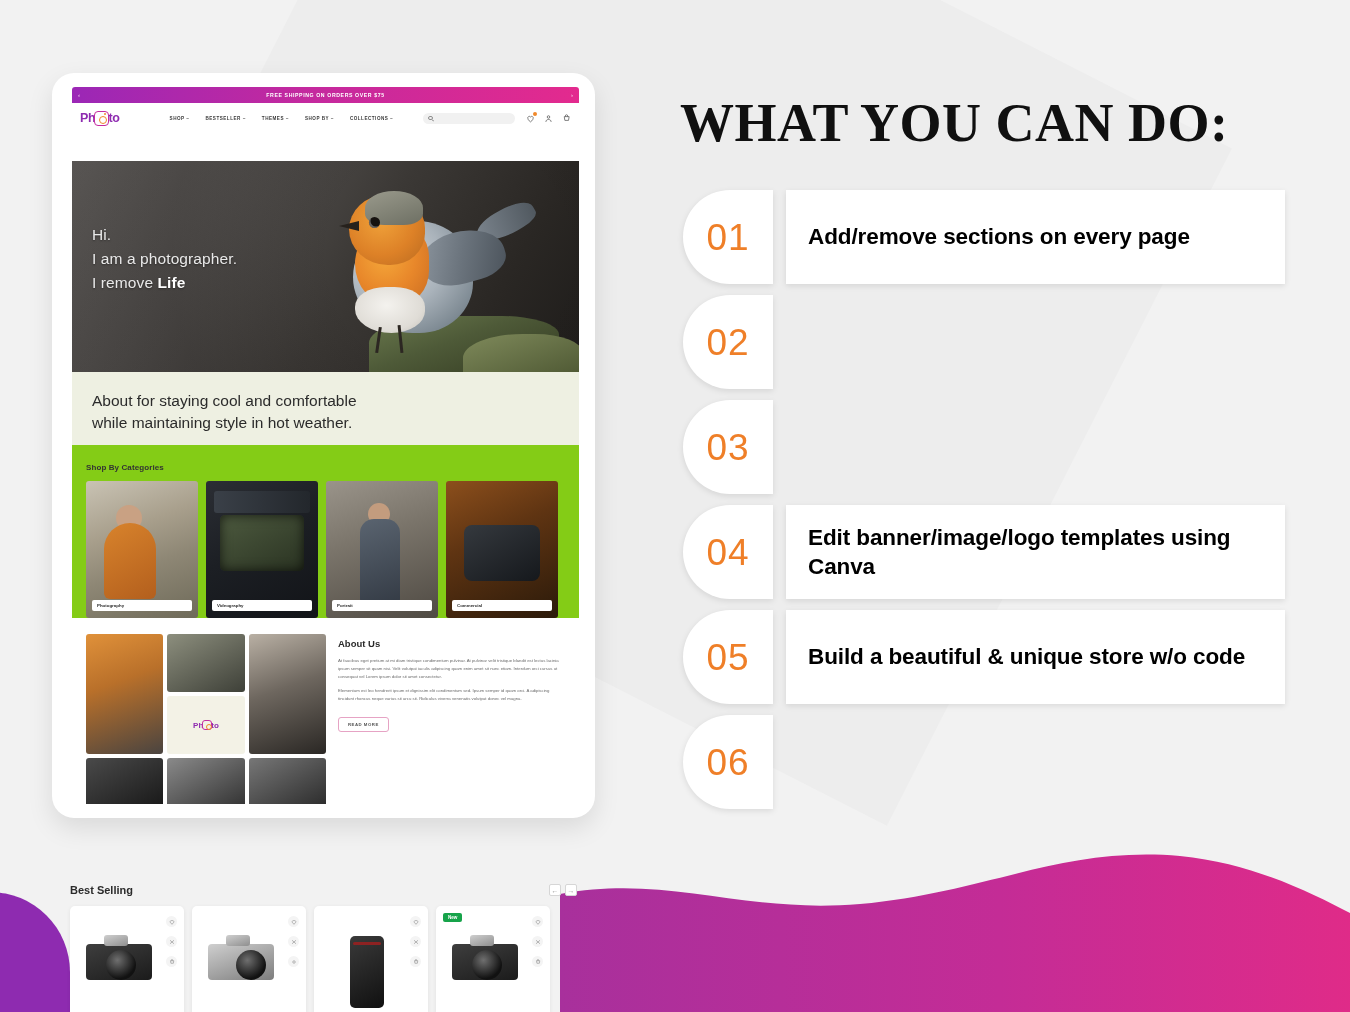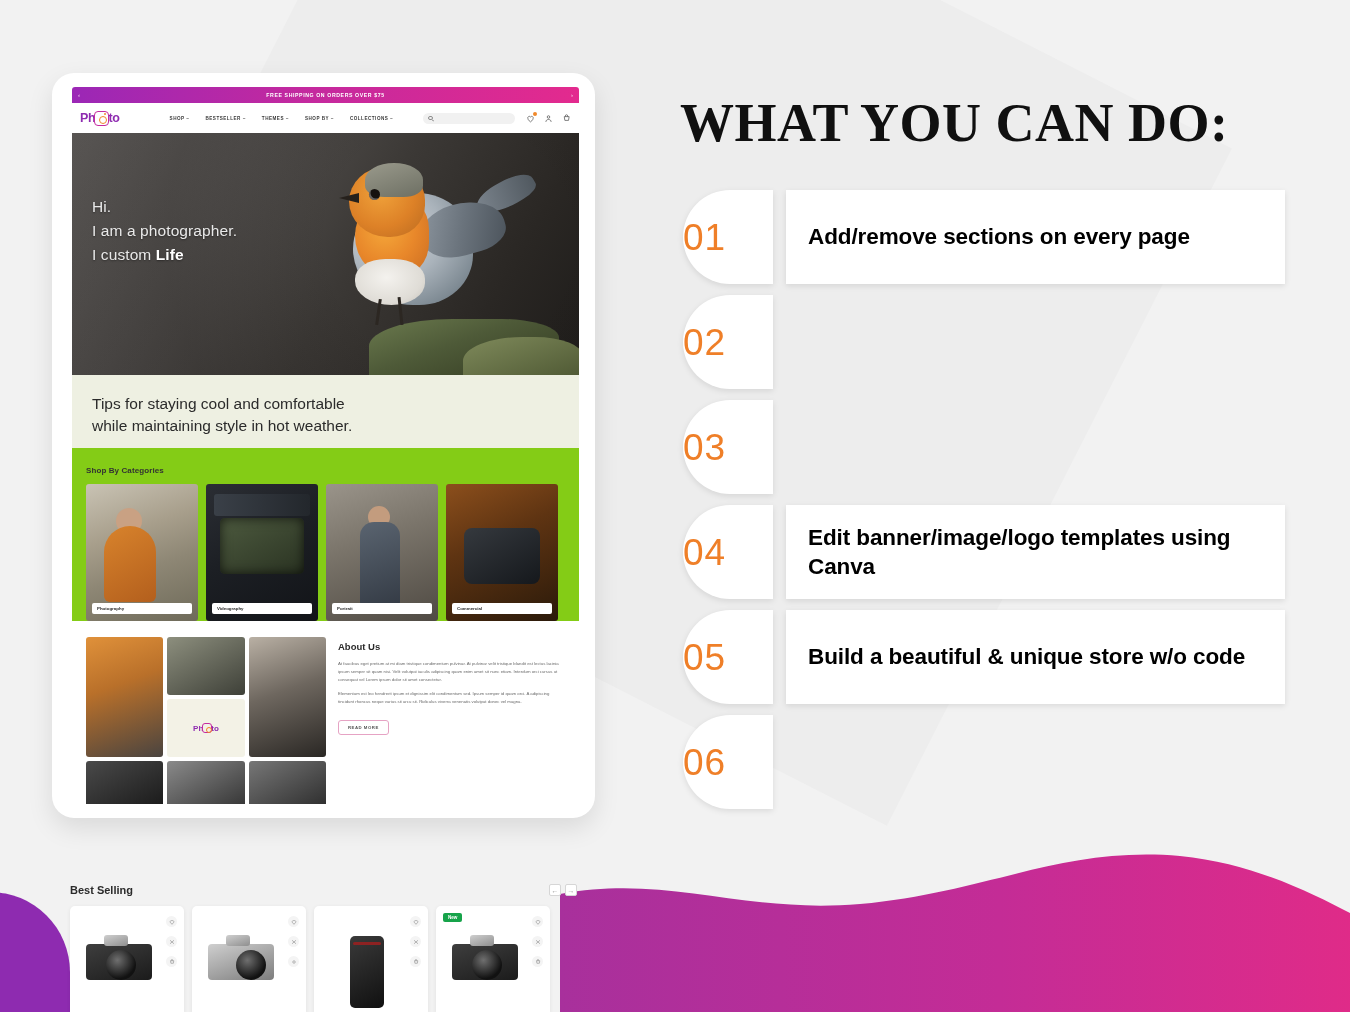--- a/index.html
+++ b/index.html
@@ -66,20 +66,21 @@
   }
   .num-badge {
     width: 90px;
     min-height: 94px;
     background: #ffffff;
     border-top-left-radius: 48px;
     border-bottom-left-radius: 48px;
     box-shadow: 0 2px 6px rgba(0,0,0,0.10);
     display: flex;
     align-items: center;
+    justify-content: center;
     flex: 0 0 90px;
     z-index: 2;
   }
   .num-badge span {
     font-family: "Liberation Sans", sans-serif;
     font-size: 37px;
     font-weight: 400;
     color: #ef7f28;
     letter-spacing: 1px;
     line-height: 1;
@@ -183,25 +184,26 @@
   .navicons { display:flex; gap:9px; margin-left:11px; align-items:center; }
   .ic { position:relative; width:9px; height:9px; }
   .ic svg { width:9px; height:9px; display:block; }
   .ic .badge {
     position:absolute; right:-2px; top:-1.5px;
     width:4px; height:4px; border-radius:50%; background:#f0882a;
   }
 
   
   .hero {
-    position:relative; height: 242px;
+    position:relative; height: 211px;
     background:
       radial-gradient(circle at 74% 44%, rgba(0,0,0,0) 0%, rgba(0,0,0,0) 30%, rgba(25,22,20,0.25) 70%),
       linear-gradient(120deg,#6d6a68 0%, #54514f 28%, #3b3835 55%, #2a2724 80%, #1e1c1a 100%);
     overflow:hidden;
+    margin-top:28px;
   }
   .bird {
     position:absolute; right:64px; top:26px;
     width:190px; height:170px;
   }
   .bird .body {
     position:absolute; left:28px; top:34px;
     width:120px; height:112px;
     border-radius:58% 54% 52% 58%;
     background: radial-gradient(ellipse at 32% 36%, #d6dbe0 0%, #aab3bb 45%, #7e8a93 78%, #5c666f 100%);
@@ -484,26 +486,26 @@
           <div class="head"></div>
           <div class="cap"></div>
           <div class="beak"></div>
           <div class="eye"></div>
           <div class="legs"></div>
           <div class="legs2"></div>
         </div>
         <div class="hero-txt">
           <div>Hi.</div>
           <div>I am a photographer.</div>
-          <div><span>I custom </span><b>Life</b></div>
+          <div><span>I remove </span><b>Life</b></div>
         </div>
       </div>
 
       <div class="tips">
-        <span>Tips for staying cool and comfortable</span><br>
+        <span>About for staying cool and comfortable</span><br>
         <span>while maintaining style in hot weather.</span>
       </div>
 
       <div class="sec">
         <div class="sec-title">Shop By Categories</div>
         <div class="cats">
           <div class="cat c1">
             <div class="ph"></div>
             <div class="lbl">Photography</div>
           </div>

